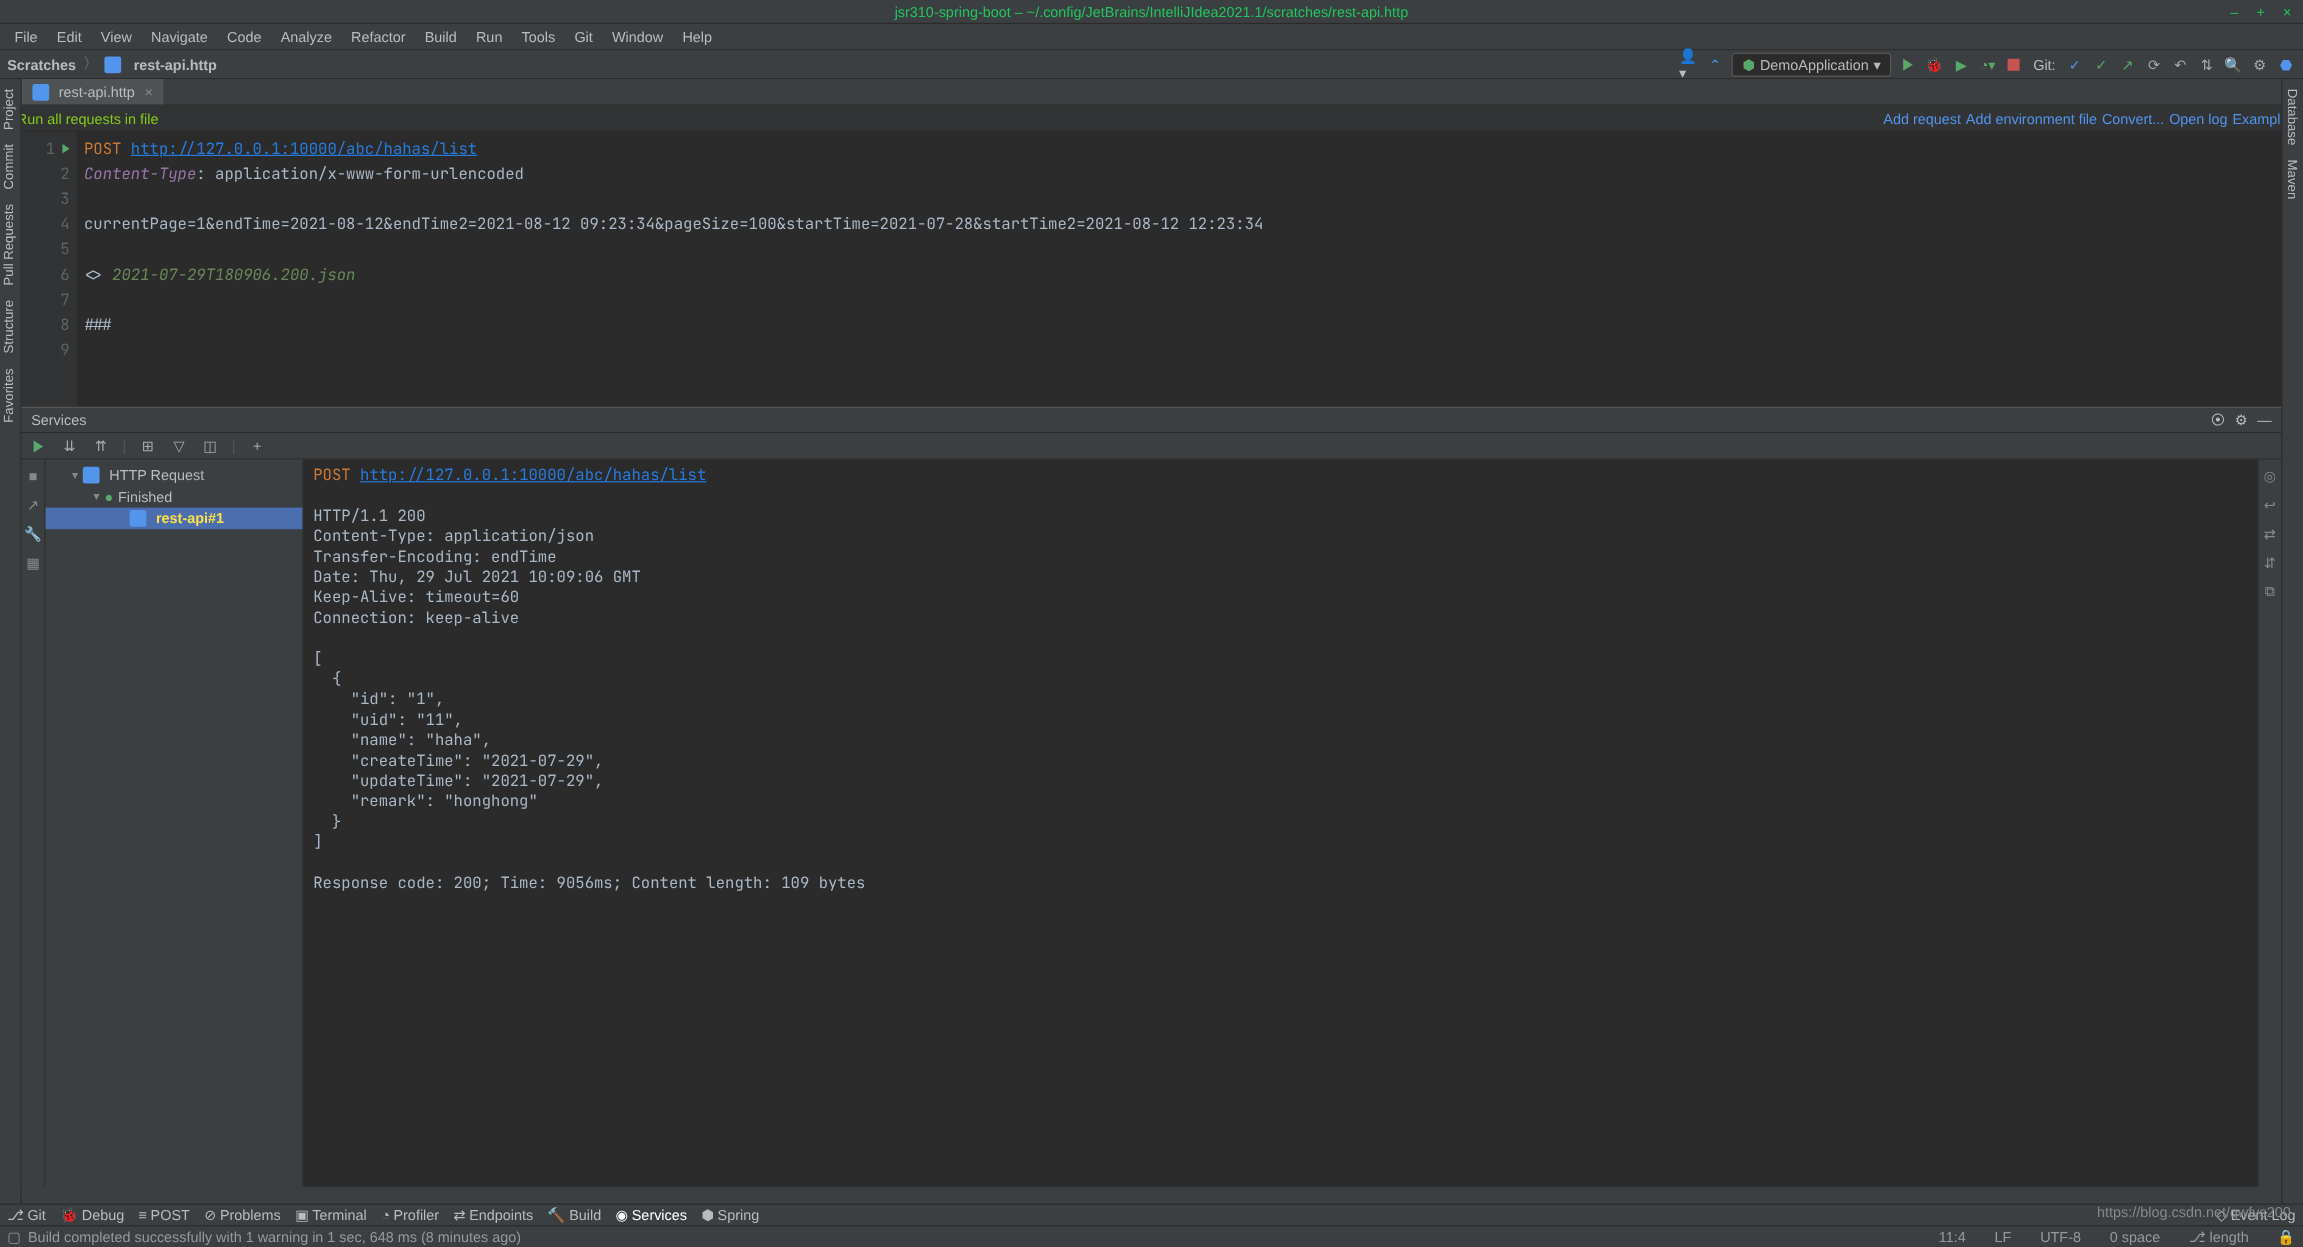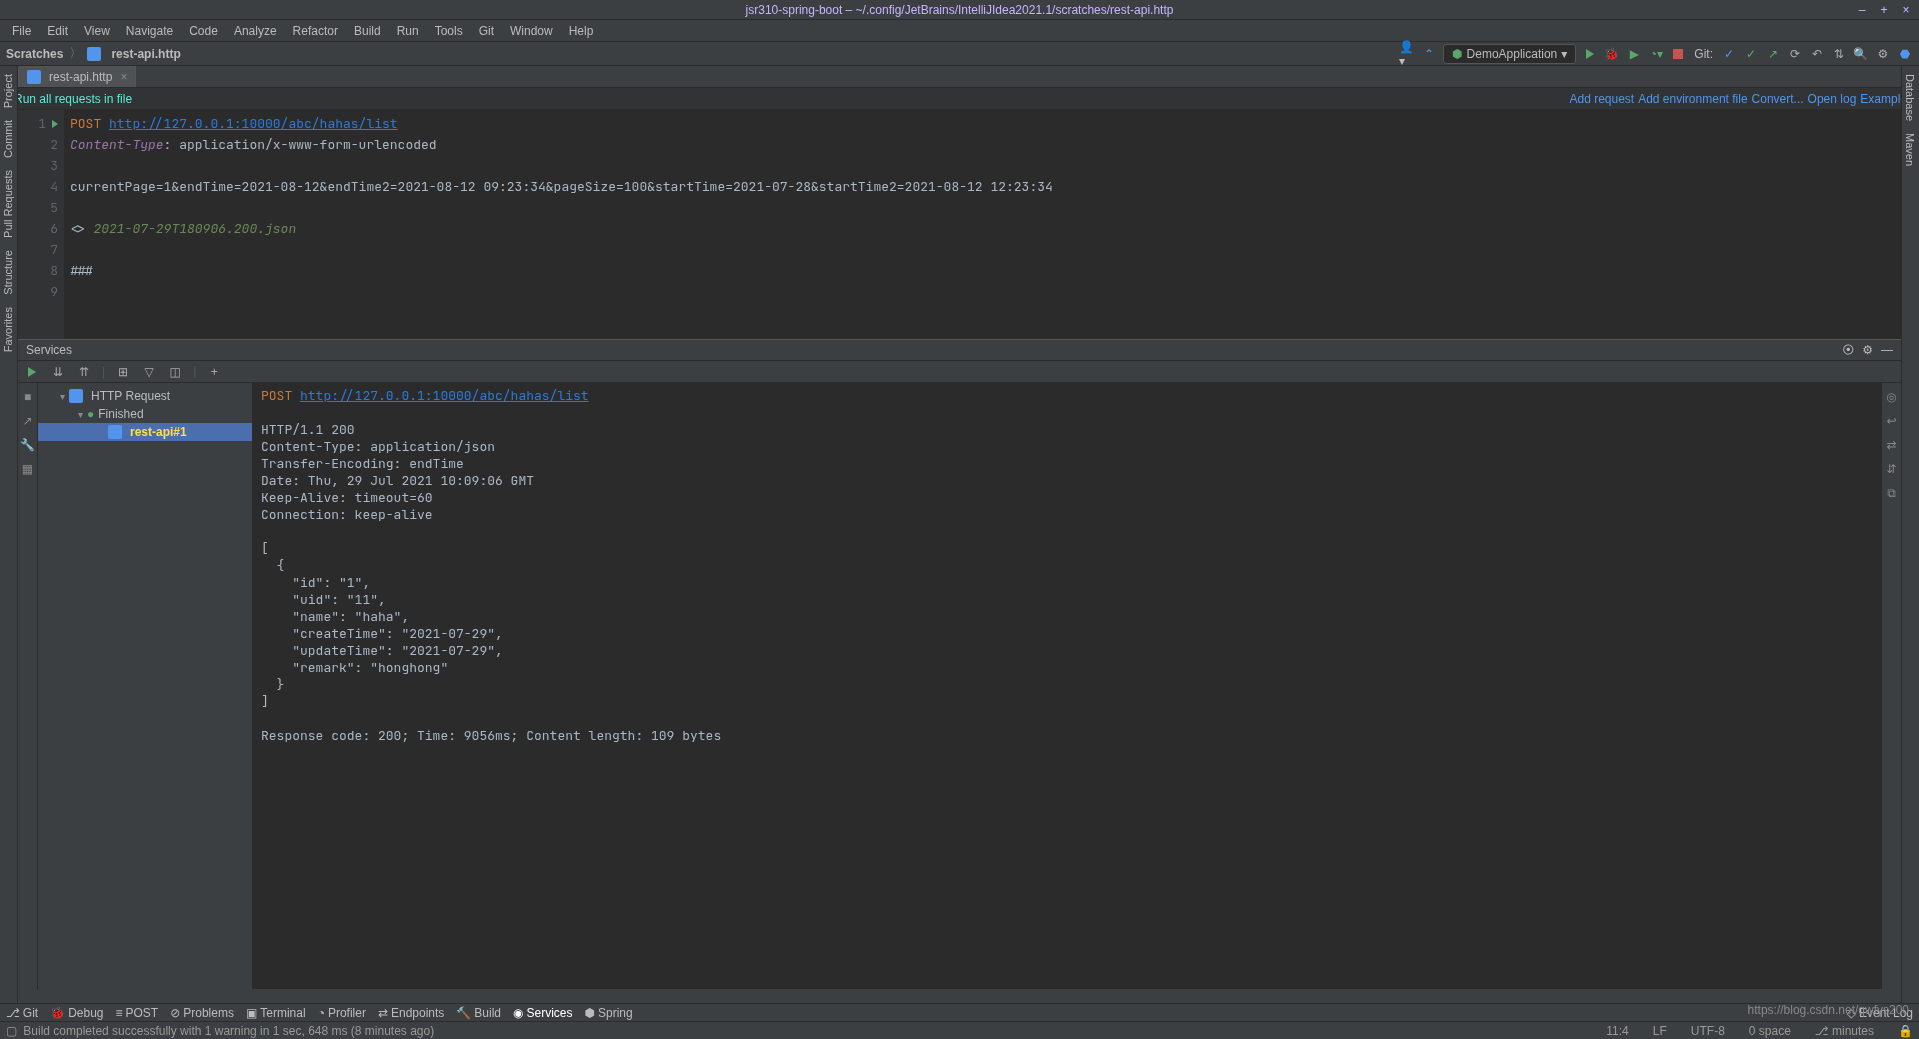--- a/index.html
+++ b/index.html
@@ -11,21 +11,21 @@
       width: 1919px;
       height: 1039px;
       overflow: hidden;
       position: relative;
     }
     .titlebar {
       height: 20px;
       background: #3c3f41;
       text-align: center;
       line-height: 20px;
-      color: #c4b5fd;
+      color: #22c55e;
       position: relative;
       border-bottom: 1px solid #2b2b2b;
     }
     .titlebar-controls {
       position: absolute;
       right: 6px;
       top: 0;
       display: flex;
       gap: 8px;
     }
@@ -87,21 +87,21 @@
     }
     .file-tab .close { color: #888; margin-left: 4px; }
     .toolbar-sub {
       height: 22px;
       background: #313335;
       display: flex;
       align-items: center;
       border-bottom: 1px solid #2b2b2b;
       padding: 0 6px;
     }
-    .run-all-link { color: #5eead4; display: flex; align-items: center; gap: 4px; text-align: center; }
+    .run-all-link { color: #84cc16; display: flex; align-items: center; gap: 4px; text-align: center; }
     .dbl-tri { display: inline-flex; }
     .dbl-tri .t { width: 0; height: 0; border-top: 4px solid transparent; border-bottom: 4px solid transparent; border-left: 5px solid #59a869; margin-right: -1px; }
     .toolbar-sub-right { margin-left: auto; display: flex; gap: 4px; }
     .toolbar-sub-right span { color: #5394ec; cursor: pointer; }
     .editor-wrap { position: absolute; top: 110px; left: 18px; right: 18px; height: 229px; background: #2b2b2b; display: flex; }
     .gutter { width: 46px; background: #313335; text-align: right; padding: 3px 6px 3px 3px; color: #606366; font-family: "JetBrains Mono", Consolas, monospace; font-size: 13px; line-height: 21px; }
     .gutter .g-row { display: flex; justify-content: flex-end; align-items: center; gap: 6px; }
     .mini-tri { width: 0; height: 0; border-top: 4px solid transparent; border-bottom: 4px solid transparent; border-left: 6px solid #59a869; }
     .editor-code { flex: 1; padding: 3px 6px; font-family: "JetBrains Mono", Consolas, monospace; font-size: 13px; line-height: 21px; white-space: pre; color: #a9b7c6; }
     .kw-orange { color: #cc7832; }
@@ -385,18 +385,18 @@
 </div>
 
 <div class="statusbar-msg">
   <span style="margin-right:6px">▢</span>
   <span>Build completed successfully with 1 warning in 1 sec, 648 ms (8 minutes ago)</span>
   <div class="right">
     <span>11:4</span>
     <span>LF</span>
     <span>UTF-8</span>
     <span>0 space</span>
-    <span>⎇ <span>minutes</span></span>
+    <span>⎇ <span>length</span></span>
     <span>🔒</span>
   </div>
 </div>
 
 <div class="watermark">https://blog.csdn.net/qwfys200</div>
 
 </body></html>

